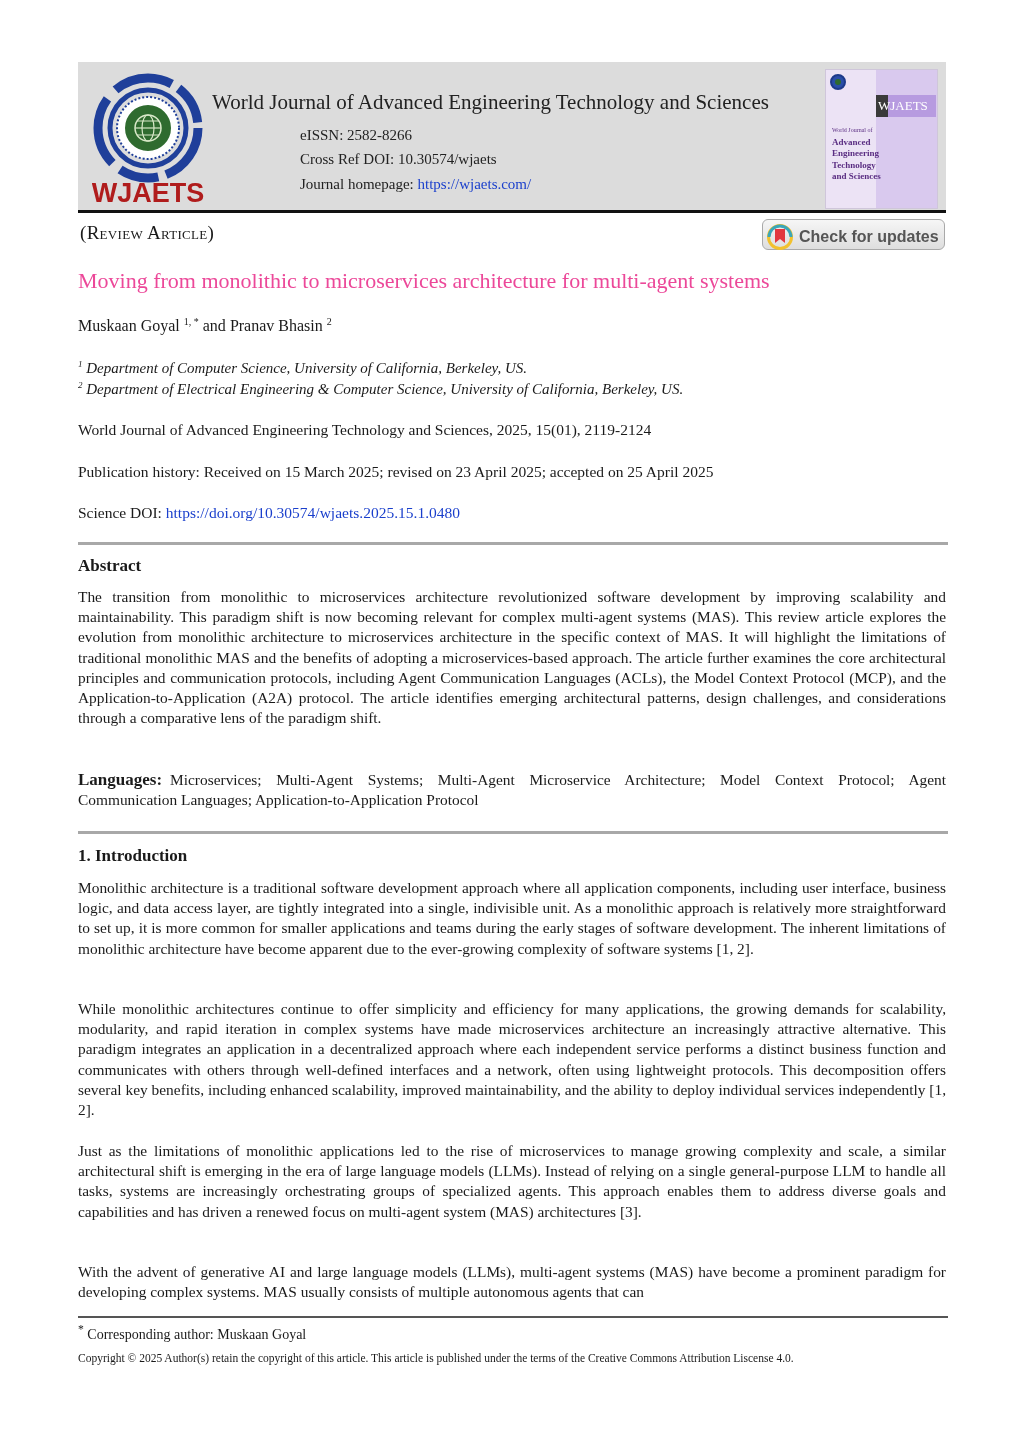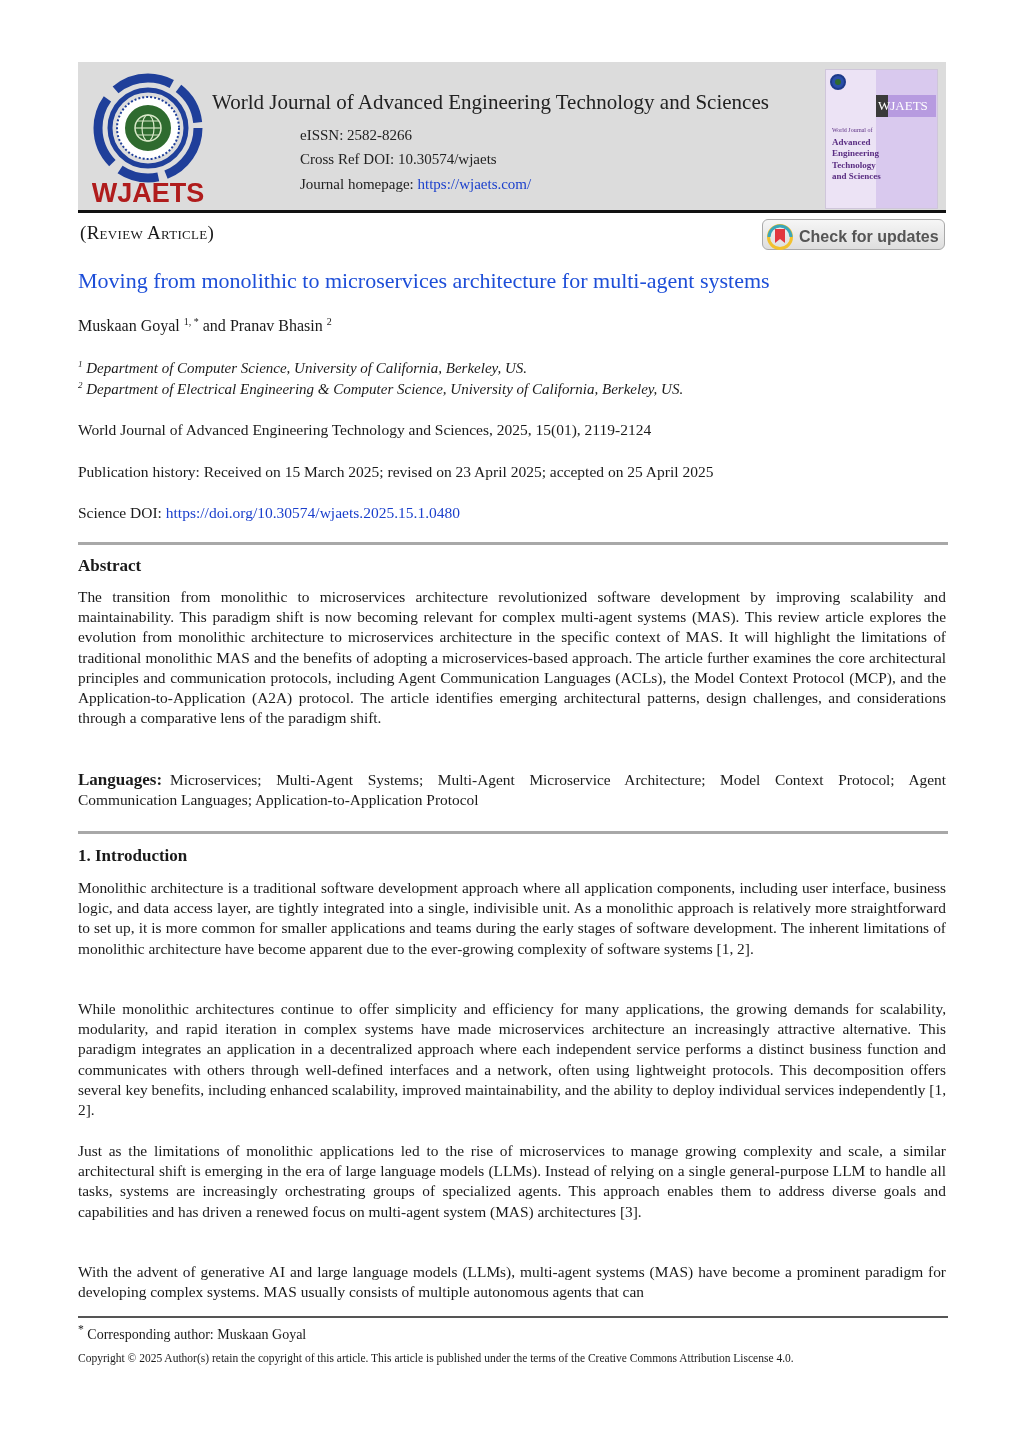--- a/index.html
+++ b/index.html
@@ -22,21 +22,21 @@
   .cover .sub .small { font-size:6px; font-weight:normal; }
   .cover .mini-logo { position:absolute; left:4px; top:4px; width:16px; height:16px; border-radius:50%; background:#2a4ea8; border:2px solid #1d3a8a; box-sizing:border-box; }
   .cover .mini-logo::after { content:""; position:absolute; left:3px; top:3px; width:6px; height:6px; border-radius:50%; background:#2f6b2f; }
 
   .review-label { left:80px; top:222px; font-size:19px; letter-spacing:0.3px; }
   .review-label .sc { font-variant:small-caps; }
   .cfu { left:762px; top:219px; width:183px; height:31px; background:linear-gradient(#f6f6f6,#dedede); border:1px solid #a9a9a9; border-radius:6px; box-sizing:border-box; cursor:pointer; }
   .cfu-icon { position:absolute; left:4px; top:4px; width:26px; height:26px; }
   .cfu-text { position:absolute; left:36px; top:8px; font-family:"Liberation Sans", sans-serif; font-size:16px; font-weight:bold; color:#555; white-space:nowrap; }
 
-  .title { left:78px; top:268px; font-size:22px; color:#1d4ed8; white-space:nowrap; }
+  .title { left:78px; top:268px; font-size:22px; color:#ec4899; white-space:nowrap; }
   .authors { left:78px; top:316px; font-size:16px; white-space:nowrap; }
   .authors sup { font-size:10px; }
   .affil { left:78px; font-size:15px; font-style:italic; white-space:nowrap; }
   .affil sup { font-size:9px; }
   .info { left:78px; font-size:15.5px; white-space:nowrap; }
   .info a { color:#1a3fcc; text-decoration:none; }
 
   .rule-grey { left:78px; width:870px; height:3px; background:#a8a8a8; }
   .h2 { left:78px; font-size:17px; font-weight:bold; }
 

